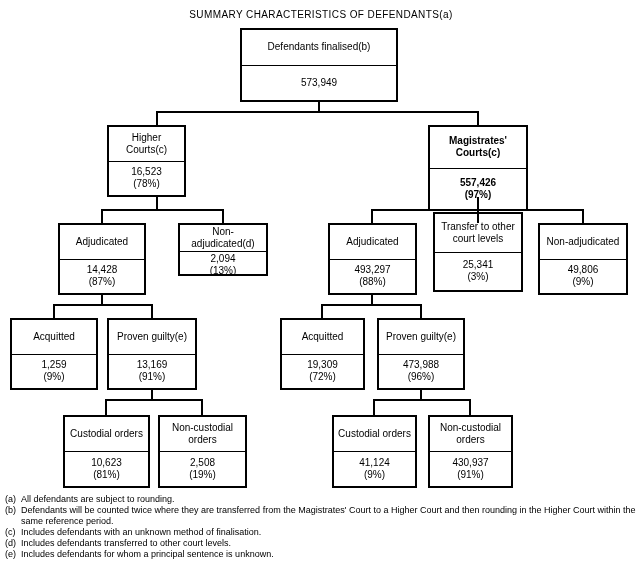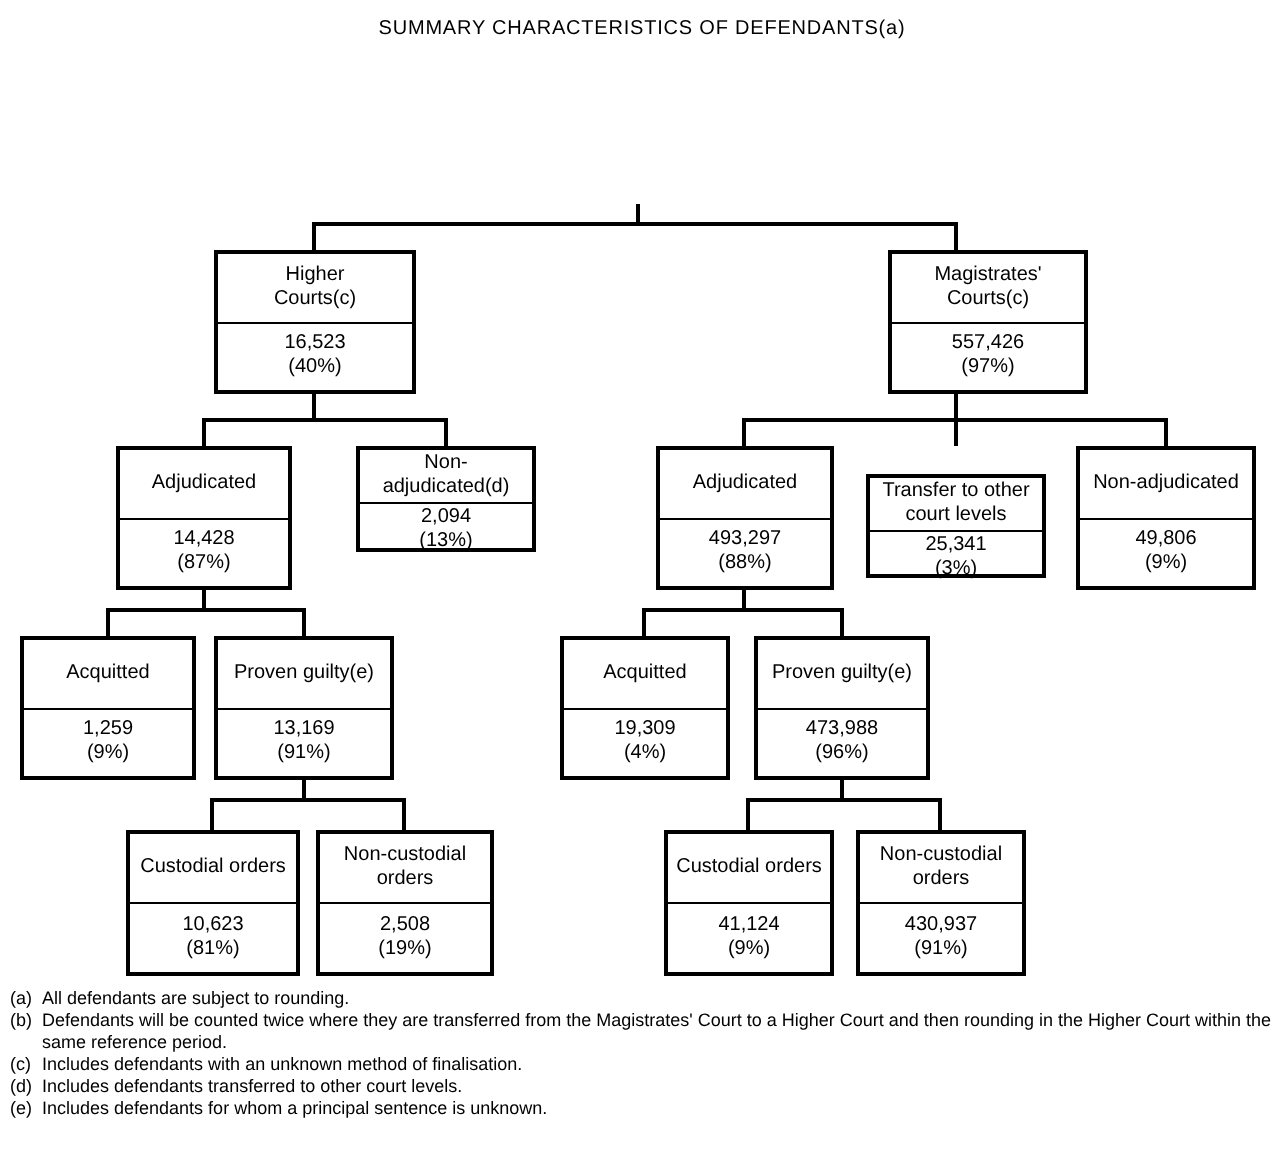--- a/index.html
+++ b/index.html
@@ -28,49 +28,53 @@
   }
   .hline { position:absolute; height:2px; background:#000; }
   .vline { position:absolute; width:2px; background:#000; }
   .footnotes { position:absolute; left:5px; top:494px; width:634px; font-size:9px; line-height:11px; }
   .fn { display:flex; }
   .fn .mk { flex:0 0 16px; }
   .fn .tx { flex:1 1 auto; }
 
   
   #n-root   { left:240px; top:28px;  width:158px; height:74px; }
-  #n-hc     { left:107px; top:125px; width:101px; height:72px; }
-  #n-mc     { left:444px; top:125px; width:100px; height:72px; }
+  #n-hc     { left:107px; top:125px; width:79px; height:72px; }
+  #n-mc     { left:428px; top:125px; width:100px; height:86px;font-weight:bold; }
   #n-hc-adj { left:58px;  top:223px; width:88px;  height:72px; }
   #n-hc-non { left:178px; top:223px; width:90px;  height:53px; }
   #n-mc-adj { left:328px; top:223px; width:89px;  height:72px; }
-  #n-mc-tra { left:433px; top:237px; width:90px;  height:52px; }
+  #n-mc-tra { left:433px; top:212px; width:90px;  height:80px; }
   #n-mc-non { left:538px; top:223px; width:90px;  height:72px; }
   #n-hc-acq { left:10px;  top:318px; width:88px;  height:72px; }
   #n-hc-pg  { left:107px; top:318px; width:90px;  height:72px; }
   #n-mc-acq { left:280px; top:318px; width:85px;  height:72px; }
   #n-mc-pg  { left:377px; top:318px; width:88px;  height:72px; }
   #n-hc-cus { left:63px;  top:415px; width:87px;  height:73px; }
   #n-hc-ncu { left:158px; top:415px; width:89px;  height:73px; }
   #n-mc-cus { left:332px; top:415px; width:85px;  height:73px; }
   #n-mc-ncu { left:428px; top:415px; width:85px;  height:73px; }
 </style>
 </head>
 <body>
 
 <div class="stage">
 
   <div class="title">SUMMARY CHARACTERISTICS OF DEFENDANTS(a)</div>
 
+  <div class="node" id="n-root">
+    <div class="lbl">Defendants finalised(b)</div>
+    <div class="val">573,949</div>
+  </div>
 
   <div class="node" id="n-hc">
     <div class="lbl">Higher
 Courts(c)</div>
     <div class="val">16,523
-(40%)</div>
+(78%)</div>
   </div>
 
   <div class="node" id="n-mc">
     <div class="lbl">Magistrates'
 Courts(c)</div>
     <div class="val">557,426
 (97%)</div>
   </div>
 
   <div class="node" id="n-hc-adj">
@@ -112,21 +116,21 @@
 
   <div class="node" id="n-hc-pg">
     <div class="lbl">Proven guilty(e)</div>
     <div class="val">13,169
 (91%)</div>
   </div>
 
   <div class="node" id="n-mc-acq">
     <div class="lbl">Acquitted</div>
     <div class="val">19,309
-(4%)</div>
+(72%)</div>
   </div>
 
   <div class="node" id="n-mc-pg">
     <div class="lbl">Proven guilty(e)</div>
     <div class="val">473,988
 (96%)</div>
   </div>
 
   <div class="node" id="n-hc-cus">
     <div class="lbl">Custodial orders</div>

